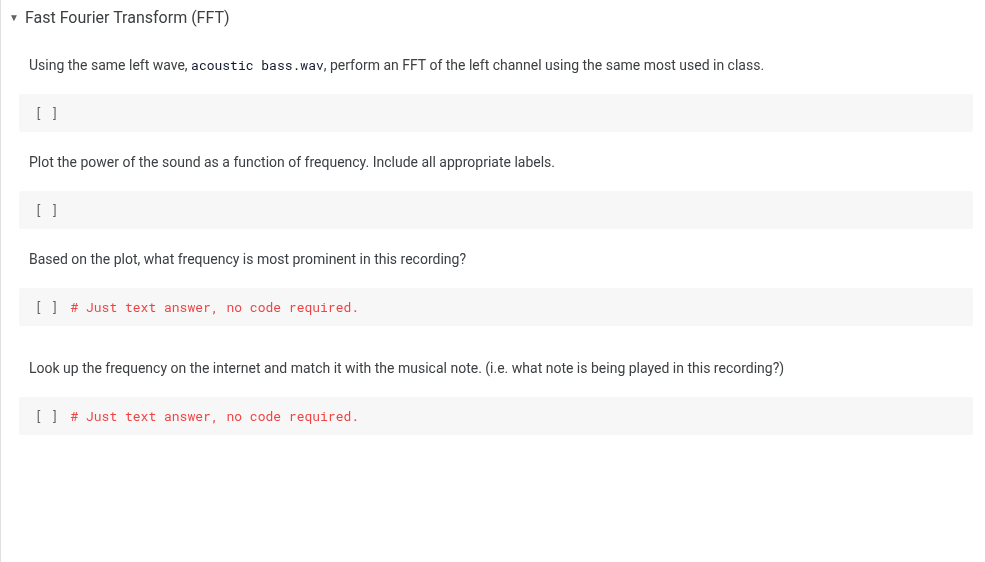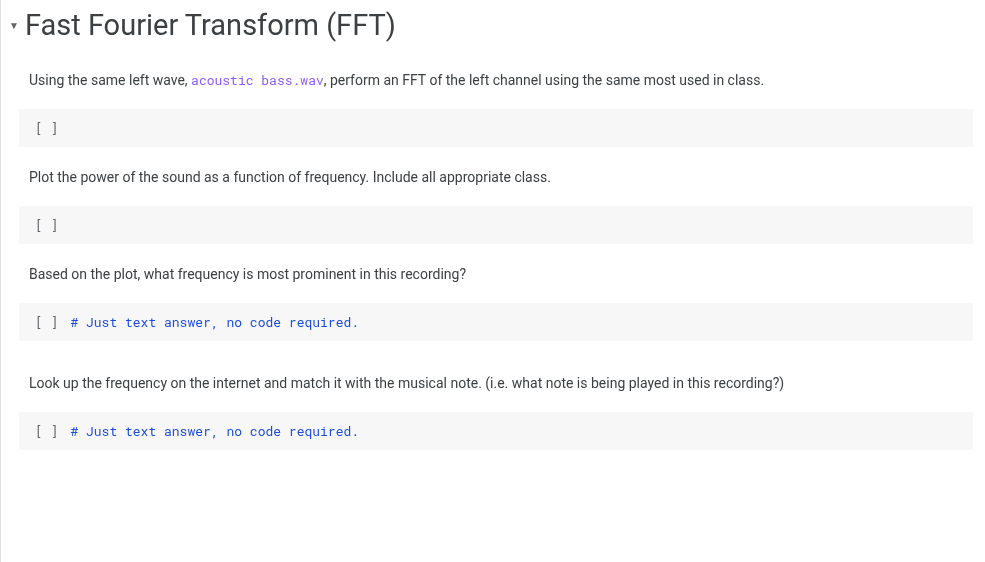--- a/index.html
+++ b/index.html
@@ -26,34 +26,34 @@
       align-items: center;
       padding: 8px 0 18px 8px;
     }
     .collapse-triangle {
       font-size: 10px;
       color: #5f6368;
       margin-right: 6px;
       cursor: pointer;
     }
     .section-title {
-      font-size: 29px;
+      font-size: 16px;
       font-weight: 400;
       color: #3c4043;
     }
     .text-cell {
       padding: 10px 20px 18px 28px;
       font-size: 14px;
       color: #3c4043;
       line-height: 1.5;
     }
     .inline-code {
       font-family: "Roboto Mono", Menlo, Monaco, Consolas, monospace;
       font-size: 13px;
-      color: #8b5cf6;
+      color: #0f172a;
     }
     .code-cell {
       background: #f7f7f7;
       margin: 0 12px 10px 18px;
       border-radius: 2px;
       padding: 10px 16px;
       display: flex;
       align-items: center;
       font-family: "Roboto Mono", Menlo, Monaco, Consolas, monospace;
       font-size: 13px;
@@ -61,21 +61,21 @@
     }
     .cell-prompt {
       color: #5f6368;
       margin-right: 12px;
       white-space: pre;
     }
     .code-content {
       color: #3c4043;
     }
     .code-comment {
-      color: #1d4ed8;
+      color: #ef4444;
     }
     .vspace {
       height: 12px;
     }
   </style>
 </head>
 <body>
 
 <div class="notebook-container">
 
@@ -87,21 +87,21 @@
   <div class="text-cell">
     <span>Using the same left wave, </span><span class="inline-code">acoustic bass.wav</span><span>, perform an FFT of the left channel using the same most used in class.</span>
   </div>
 
   <div class="code-cell">
     <span class="cell-prompt">[ ]</span>
     <span class="code-content"></span>
   </div>
 
   <div class="text-cell">
-    <span>Plot the power of the sound as a function of frequency. Include all appropriate class.</span>
+    <span>Plot the power of the sound as a function of frequency. Include all appropriate labels.</span>
   </div>
 
   <div class="code-cell">
     <span class="cell-prompt">[ ]</span>
     <span class="code-content"></span>
   </div>
 
   <div class="text-cell">
     <span>Based on the plot, what frequency is most prominent in this recording?</span>
   </div>

